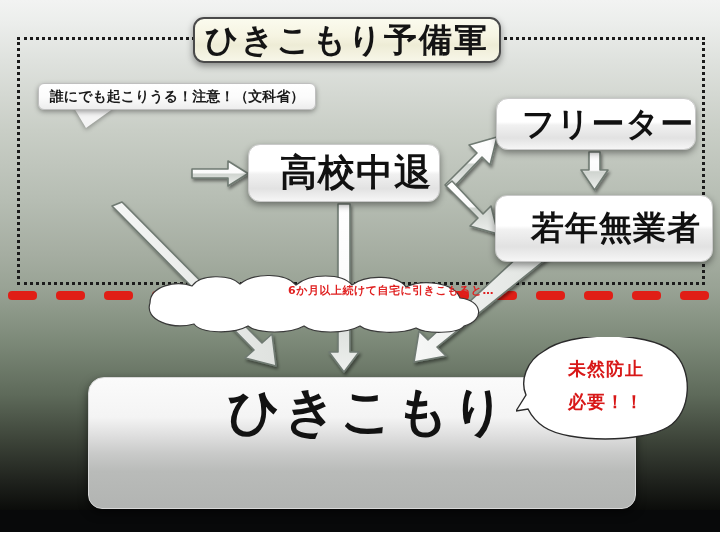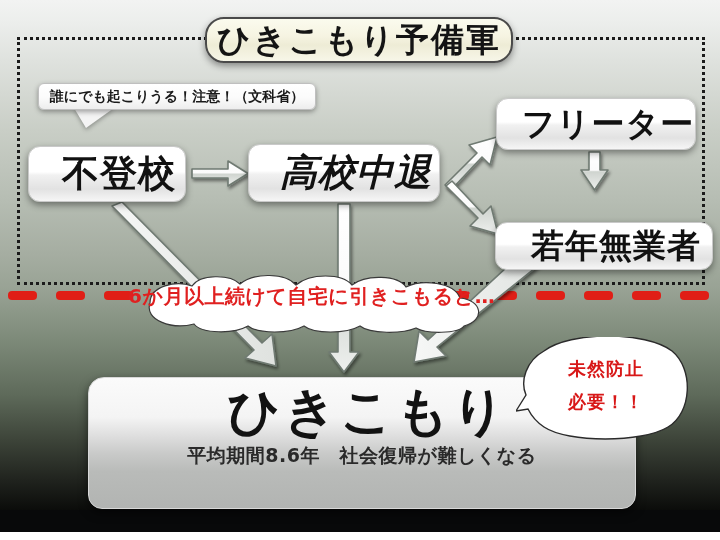--- a/index.html
+++ b/index.html
@@ -97,23 +97,23 @@
     justify-content: center;
     color: #111111;
     font-weight: 700;
     letter-spacing: 1px;
     white-space: nowrap;
     z-index: 6;
     padding-left: 24px;
   }
 
   #node-futoko     { left: 28px;  top: 146px; width: 158px; height: 56px; font-size: 37px; }
-  #node-chutai     { left: 248px; top: 144px; width: 192px; height: 58px; font-size: 37px; font-style: italic; }
+  #node-chutai     { left: 248px; top: 144px; width: 192px; height: 58px; font-size: 37px; }
   #node-freeter    { left: 496px; top: 98px;  width: 200px; height: 52px; font-size: 33px; }
-  #node-neet       { left: 495px; top: 195px; width: 218px; height: 48px; font-size: 33px; margin-top: 27px; }
+  #node-neet       { left: 495px; top: 195px; width: 218px; height: 67px; font-size: 33px; }
 
   
   #node-hikikomori {
     position: absolute;
     left: 88px;
     top: 377px;
     width: 548px;
     height: 132px;
     border-radius: 16px 16px 14px 14px;
     box-sizing: border-box;
@@ -192,21 +192,21 @@
     width: 382px;
     height: 62px;
     z-index: 8;
   }
   #cloud-text {
     position: absolute;
     left: 128px;
     top: 283px;
     width: 366px;
     text-align: right;
-    font-size: 20px;
+    font-size: 11px;
     font-weight: 700;
     color: #e02020;
     letter-spacing: 0.5px;
     white-space: nowrap;
     z-index: 9;
   }
 
   
   #balloon {
     position: absolute;
@@ -230,26 +230,26 @@
     font-weight: 700;
     color: #d81818;
     letter-spacing: 1px;
     line-height: 33px;
     white-space: nowrap;
   }
 
   
   #title-pill {
     position: absolute;
-    left: 205px;
+    left: 193px;
     top: 17px;
     width: 308px;
     height: 46px;
     box-sizing: border-box;
-    border-radius: 19px;
+    border-radius: 11px;
     background: linear-gradient(to bottom,
        #fbfbee 0%, #f6f4e2 40%, #eeecd6 62%, #f7f6e8 100%);
     border: 2px solid #4a4a4a;
     box-shadow: 0 3px 7px rgba(0,0,0,0.4);
     display: flex;
     align-items: center;
     justify-content: center;
     font-size: 33px;
     font-weight: 700;
     color: #141414;
@@ -371,25 +371,23 @@
              C 4 44, 10 24, 28 14 Z" fill="#ffffff" stroke="#2b2b2b" stroke-width="1.4"></path>
   </svg>
   <div id="balloon-text">
     <div id="balloon-line1">未然防止</div>
     <div id="balloon-line2">必要！！</div>
   </div>
 
   <div id="callout-mext-tail"></div>
   <div id="callout-mext">誰にでも起こりうる！注意！（文科省）</div>
 
-  <div class="node" id="node-futoko">不登校</div>
   <div class="node" id="node-chutai">高校中退</div>
   <div class="node" id="node-freeter">フリーター</div>
   <div class="node" id="node-neet">若年無業者</div>
 
   <div id="node-hikikomori">
     <div id="hikikomori-title">ひきこもり</div>
-    <div id="hikikomori-line2">平均期間8.6年　社会復帰が難しくなる</div>
   </div>
 
   <div id="title-pill">ひきこもり予備軍</div>
 
 </div>
 
 </body></html>

